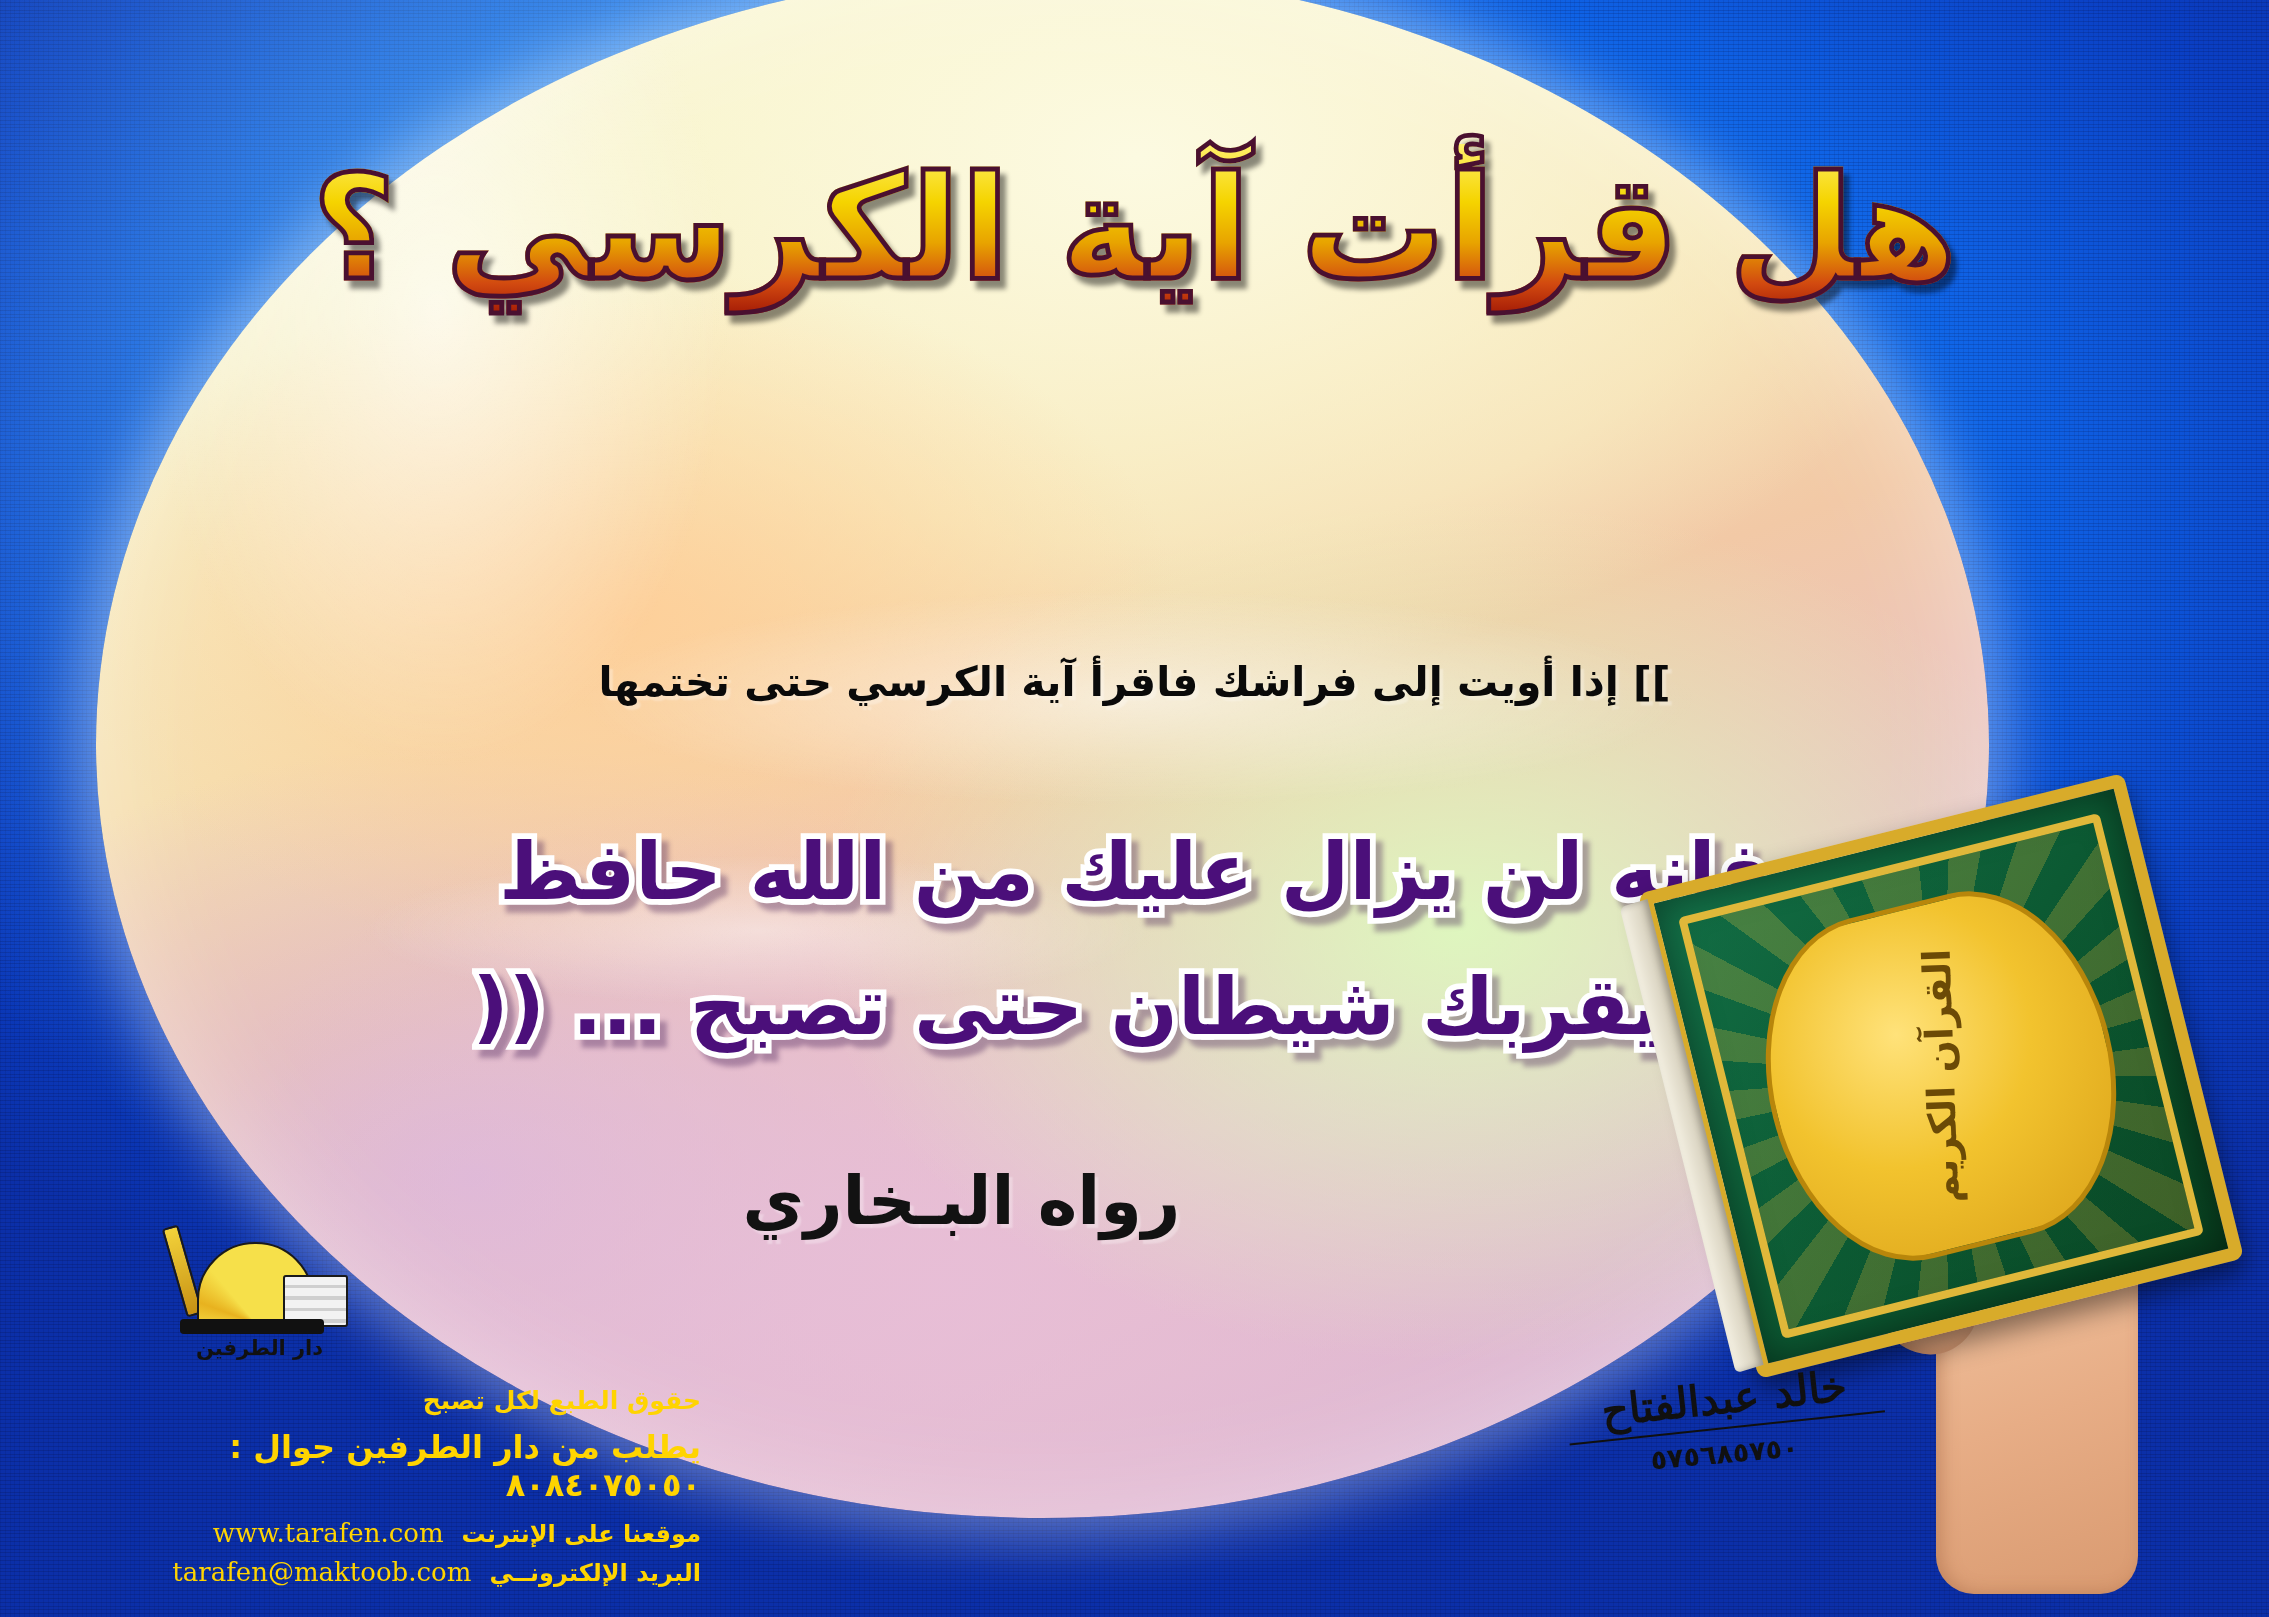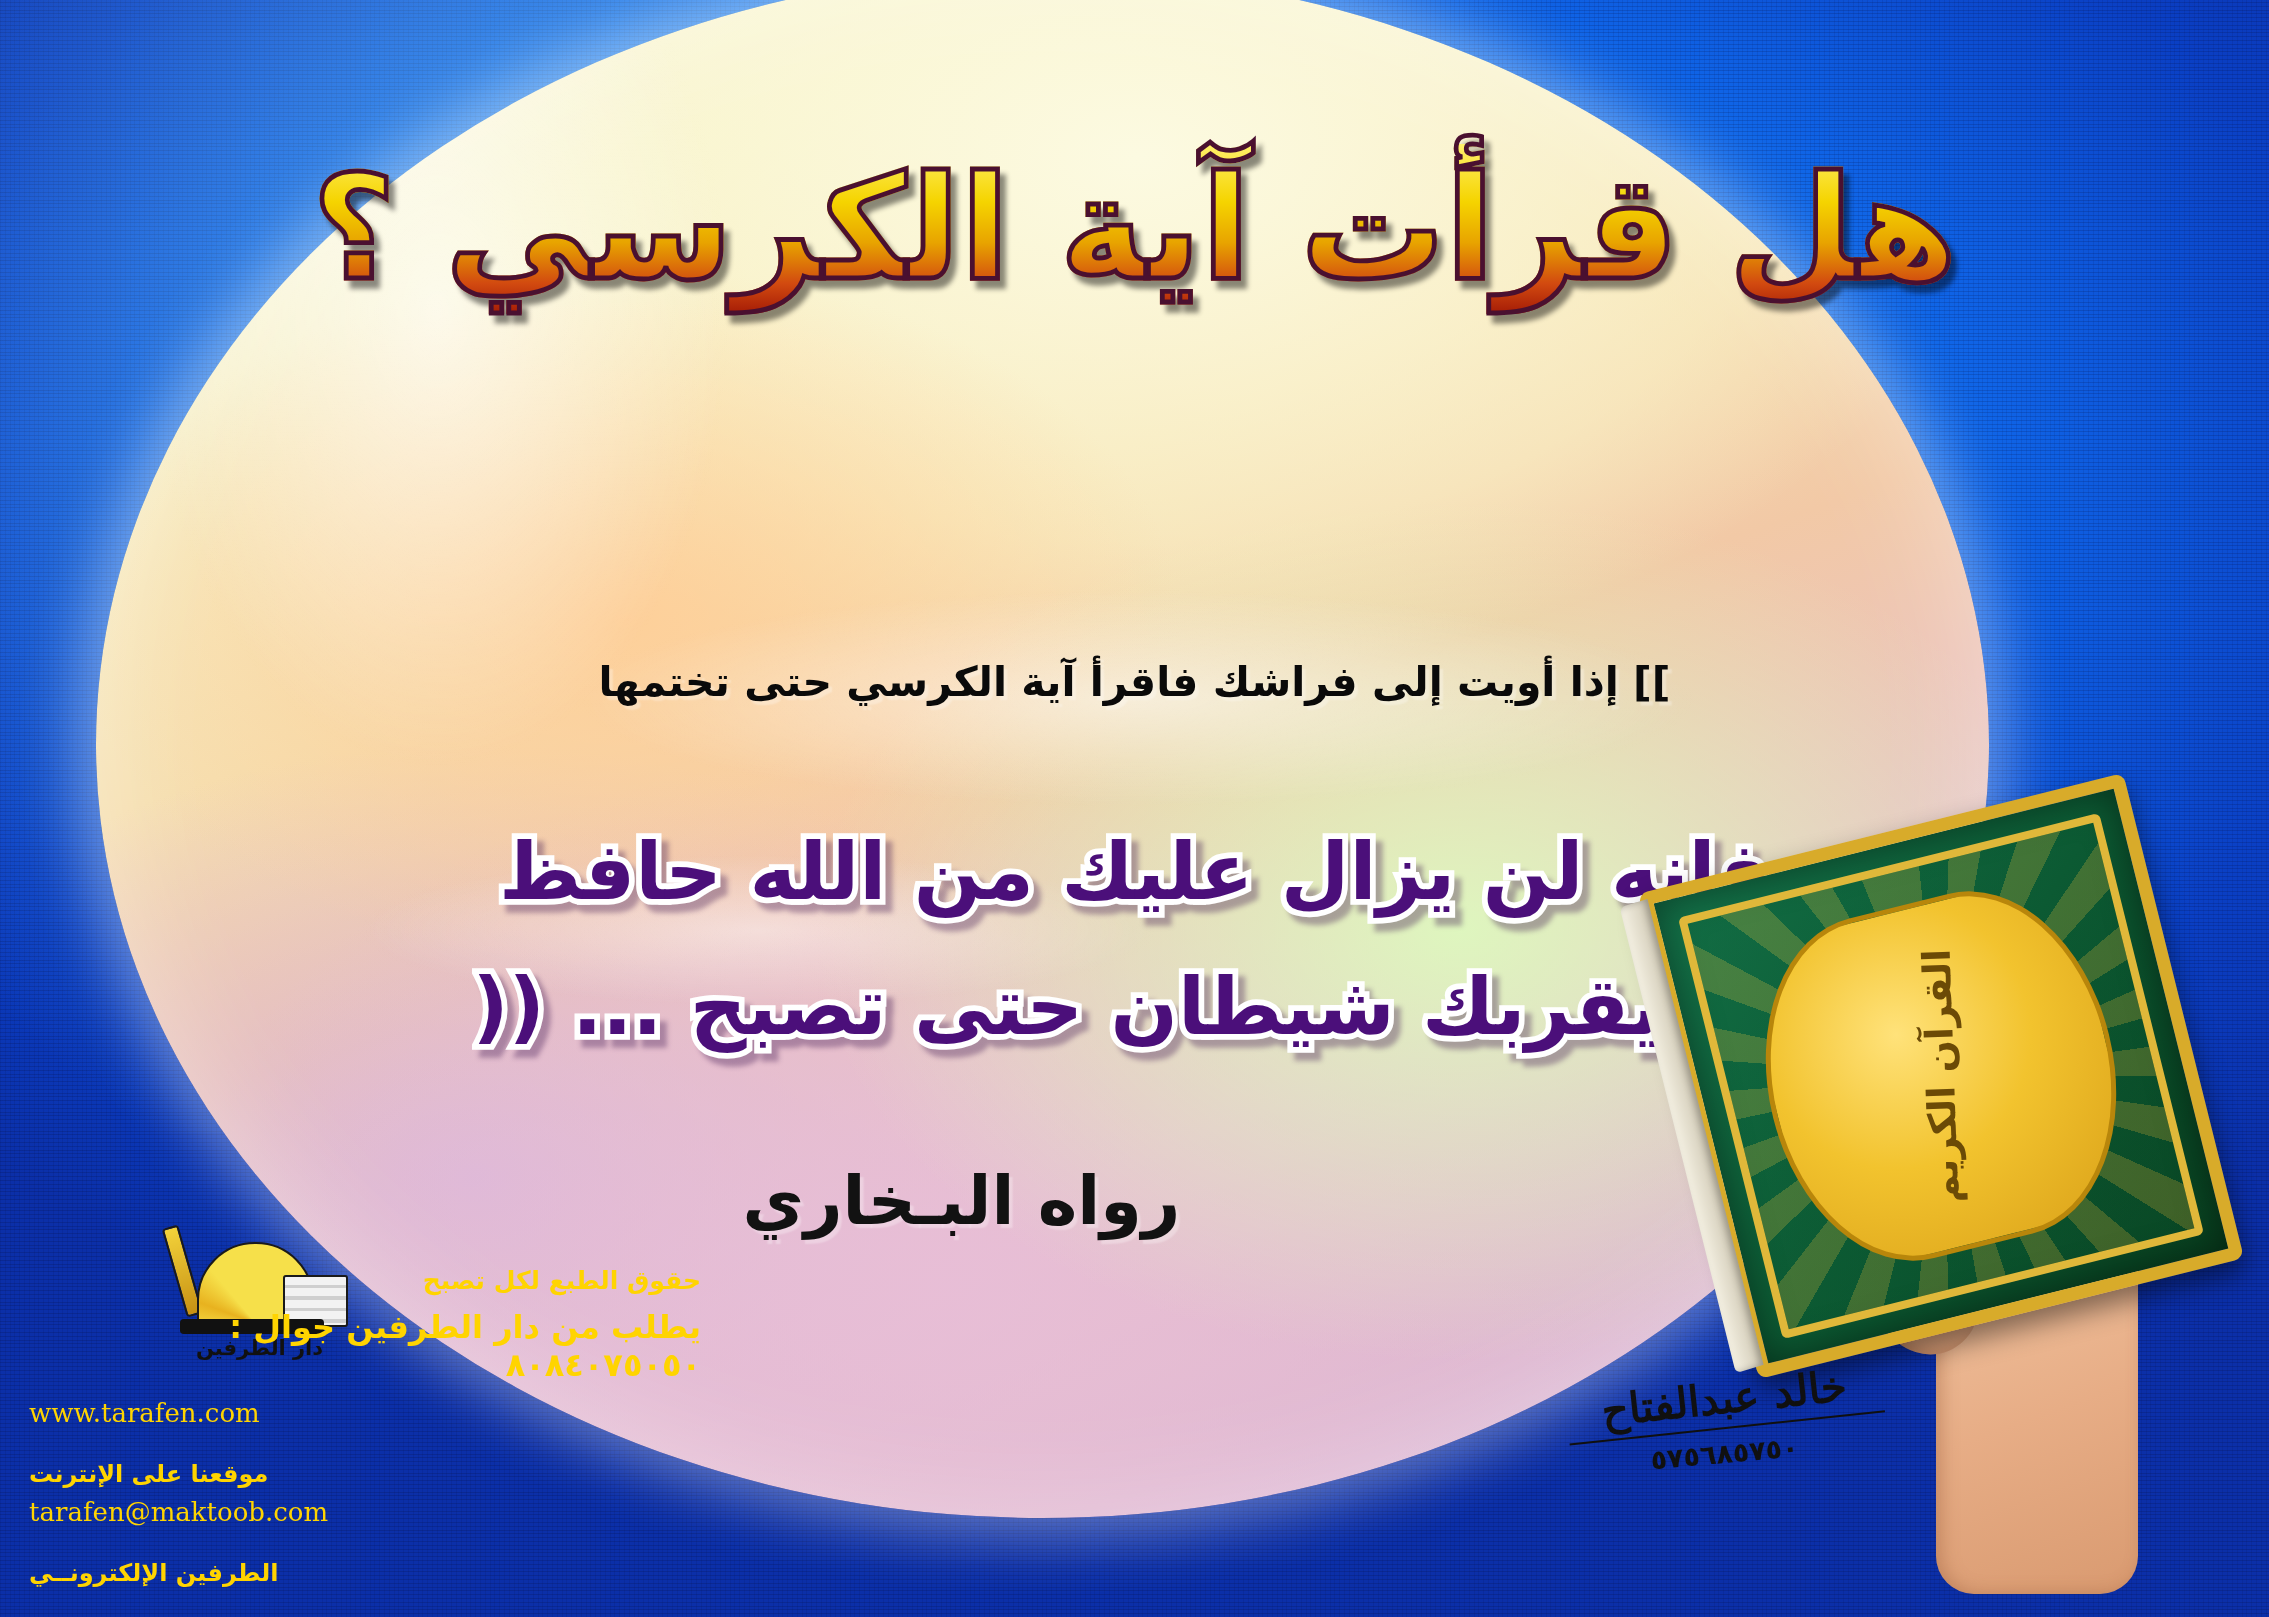--- a/index.html
+++ b/index.html
@@ -190,21 +190,21 @@
   }
   #signature .phone{
     display:block;margin-top:9.6px;font-size:27px;font-weight:bold;color:#101010;
     transform:rotate(-5deg);
   }
 
   
   #footer{
     position:absolute;left:29px;bottom:21px;width:672px;color:#ffd400;
   }
-  #footer .row{display:flex;justify-content:flex-end;gap:32px;align-items:baseline;margin-bottom:9.6px;flex-direction:column;}
+  #footer .row{display:flex;justify-content:flex-end;gap:18px;align-items:baseline;margin-bottom:9.6px;}
   #footer .lbl{font-size:24px;font-weight:bold;}
   #footer .val{font-family:"DejaVu Serif","Liberation Serif",serif;font-size:26px;}
   #footer .copyright{text-align:right;font-size:25px;font-weight:bold;margin-bottom:13.4px;padding-left:173px;}
   #footer .order{text-align:right;font-size:32px;font-weight:bold;margin-bottom:13.4px;}
 </style>
 </head>
 <body>
 
 <div id="poster">
   <div id="texture"></div>
@@ -258,19 +258,19 @@
 
     <div id="footer">
       <div class="copyright rtl">حقوق الطبع لكل تصبح</div>
       <div class="order rtl">يطلب من دار الطرفين  جوال : ٠٥٠٥٧٠٤٨٠٨</div>
       <div class="row">
         <span class="val">www.tarafen.com</span>
         <span class="lbl rtl">موقعنا على الإنترنت</span>
       </div>
       <div class="row">
         <span class="val">tarafen@maktoob.com</span>
-        <span class="lbl rtl">الطرفين الإلكترونــي</span>
+        <span class="lbl rtl">البريد الإلكترونــي</span>
       </div>
     </div>
 
   </div>
 </div>
 
 
 </body></html>

